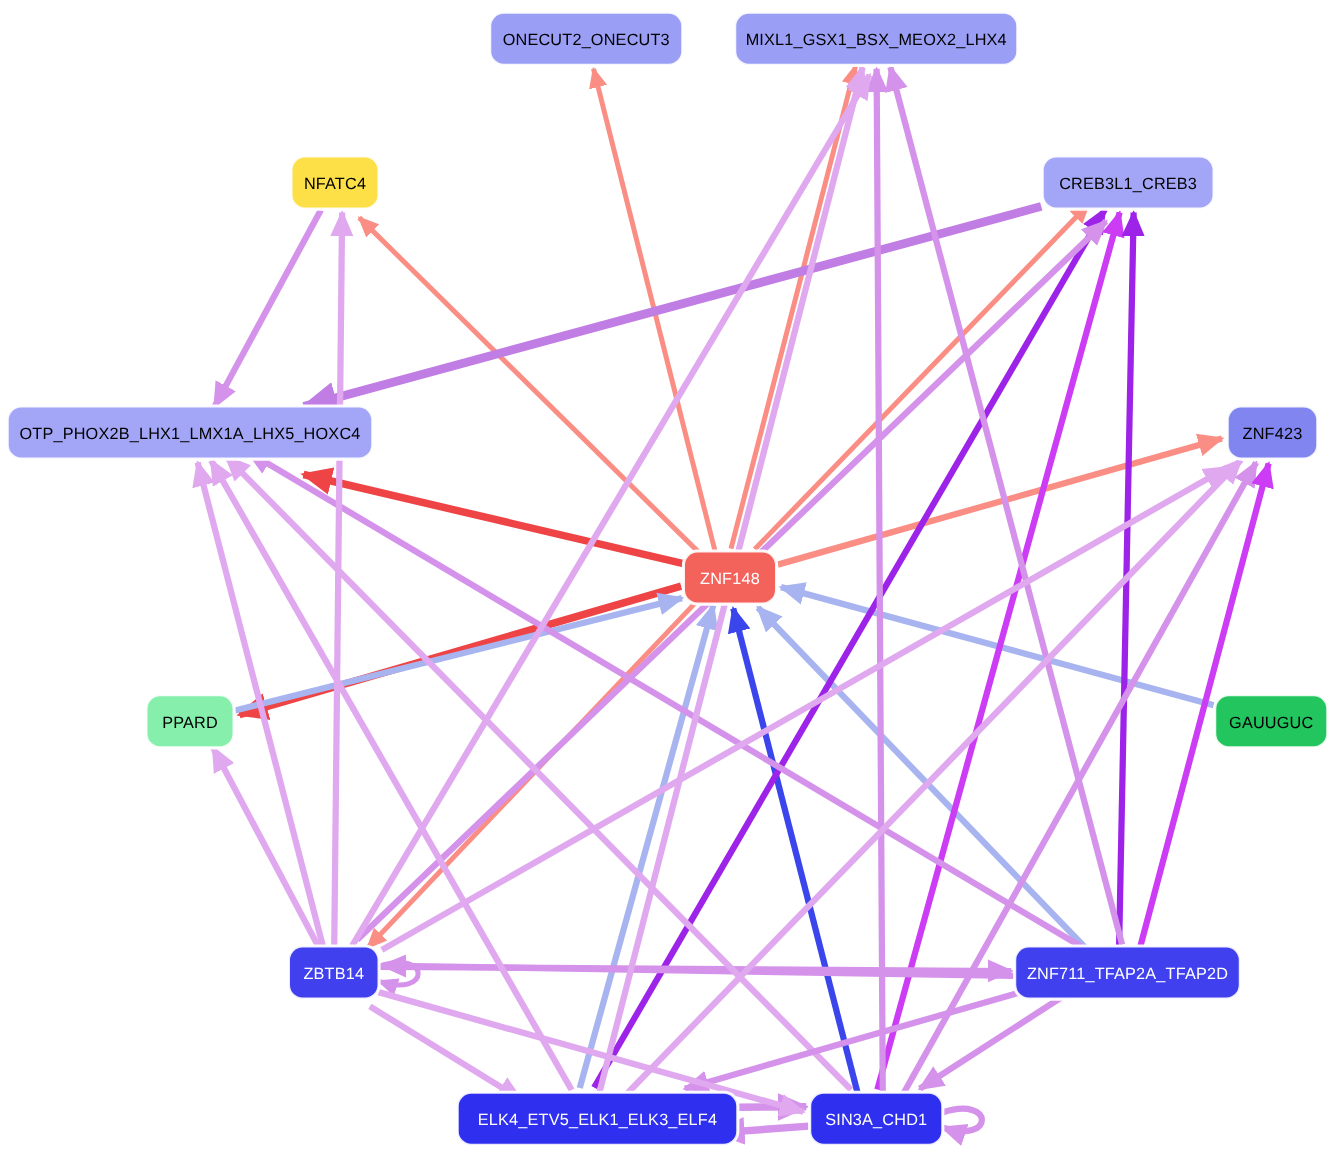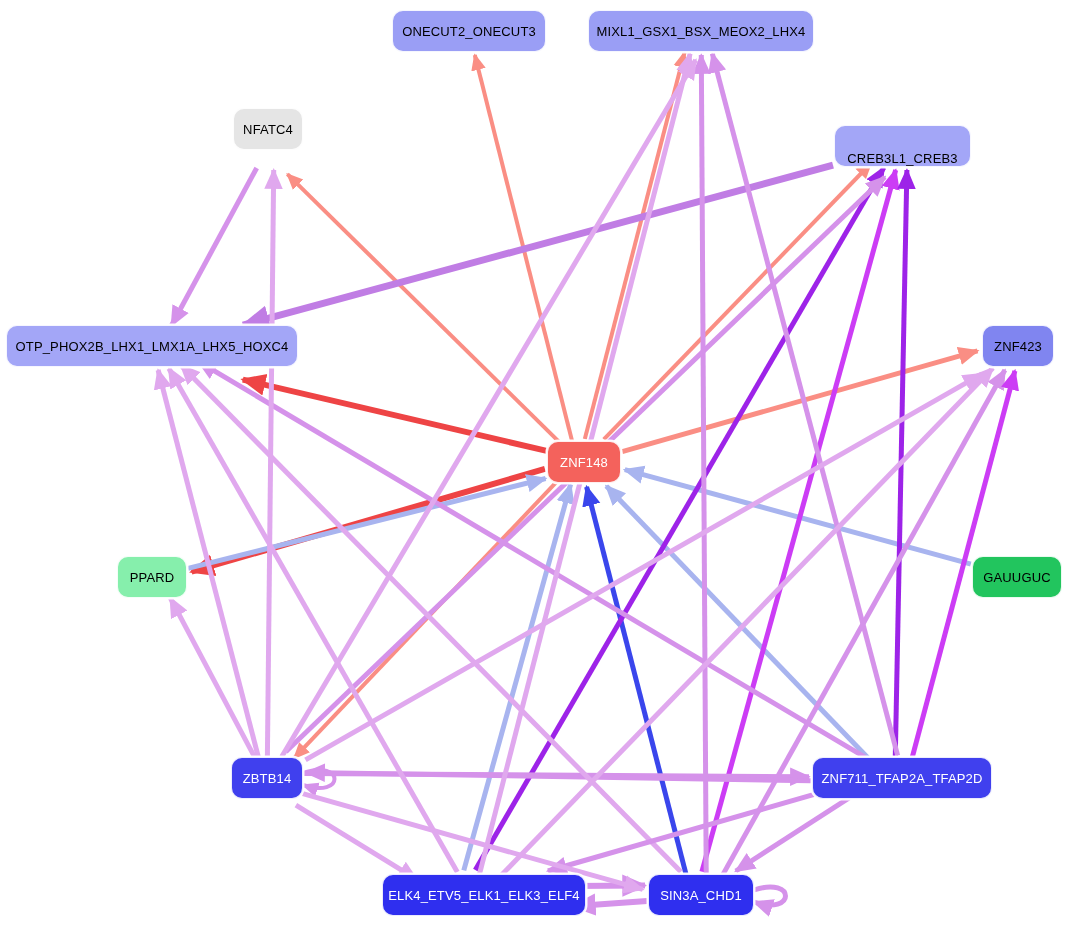--- a/index.html
+++ b/index.html
@@ -99,24 +99,24 @@
       <line x1="302.8" y1="793.7" x2="642.7" y2="889.4" stroke="#e0a8ee" stroke-width="5" stroke-linecap="butt" marker-end="url(#me0a8ee)"></line>
       <line x1="295.9" y1="805.1" x2="417.0" y2="879.6" stroke="#e0a8ee" stroke-width="5" stroke-linecap="butt" marker-end="url(#me0a8ee)"></line>
     </svg>
   <div id="nodes-layer">
       <div class="node" style="left: 392px; top: 10px; width: 154px; height: 42px; background: rgb(154, 158, 245); color: rgb(0, 0, 0);">
         <span class="node-label">ONECUT2_ONECUT3</span>
       </div>
       <div class="node" style="left: 588px; top: 10px; width: 226px; height: 42px; background: rgb(154, 158, 245); color: rgb(0, 0, 0);">
         <span class="node-label">MIXL1_GSX1_BSX_MEOX2_LHX4</span>
       </div>
-      <div class="node" style="left: 233px; top: 108px; width: 70px; height: 42px; background: #e5e5e5; color: rgb(0, 0, 0);">
+      <div class="node" style="left: 233px; top: 125px; width: 70px; height: 42px; background: #fde047; color: rgb(0, 0, 0);">
         <span class="node-label">NFATC4</span>
       </div>
-      <div class="node" style="left: 834px; top: 125px; width: 137px; height: 42px; background: rgb(163, 166, 247); color: rgb(0, 0, 0); align-items: flex-end;">
+      <div class="node" style="left: 834px; top: 125px; width: 137px; height: 42px; background: rgb(163, 166, 247); color: rgb(0, 0, 0);">
         <span class="node-label">CREB3L1_CREB3</span>
       </div>
       <div class="node" style="left: 6px; top: 325px; width: 292px; height: 42px; background: rgb(163, 166, 247); color: rgb(0, 0, 0);">
         <span class="node-label">OTP_PHOX2B_LHX1_LMX1A_LHX5_HOXC4</span>
       </div>
       <div class="node" style="left: 982px; top: 325px; width: 72px; height: 42px; background: rgb(128, 133, 240); color: rgb(0, 0, 0);">
         <span class="node-label">ZNF423</span>
       </div>
       <div class="node" style="left: 547px; top: 441px; width: 74px; height: 42px; background: rgb(244, 98, 92); color: rgb(255, 255, 255);">
         <span class="node-label">ZNF148</span>
@@ -126,20 +126,20 @@
       </div>
       <div class="node" style="left: 972px; top: 556px; width: 90px; height: 42px; background: #22c55e; color: rgb(0, 0, 0);">
         <span class="node-label">GAUUGUC</span>
       </div>
       <div class="node" style="left: 231px; top: 757px; width: 72px; height: 42px; background: rgb(64, 64, 238); color: rgb(255, 255, 255);">
         <span class="node-label">ZBTB14</span>
       </div>
       <div class="node" style="left: 812px; top: 757px; width: 180px; height: 42px; background: rgb(64, 64, 238); color: rgb(255, 255, 255);">
         <span class="node-label">ZNF711_TFAP2A_TFAP2D</span>
       </div>
-      <div class="node" style="left: 366px; top: 874px; width: 204px; height: 42px; background: rgb(47, 47, 239); color: rgb(255, 255, 255); margin-left: 16px;">
+      <div class="node" style="left: 366px; top: 874px; width: 224px; height: 42px; background: rgb(47, 47, 239); color: rgb(255, 255, 255);">
         <span class="node-label">ELK4_ETV5_ELK1_ELK3_ELF4</span>
       </div>
       <div class="node" style="left: 648px; top: 874px; width: 106px; height: 42px; background: rgb(47, 47, 239); color: rgb(255, 255, 255); text-align: right;">
         <span class="node-label">SIN3A_CHD1</span>
       </div>
     </div>
 </div>
 
 </body></html>

